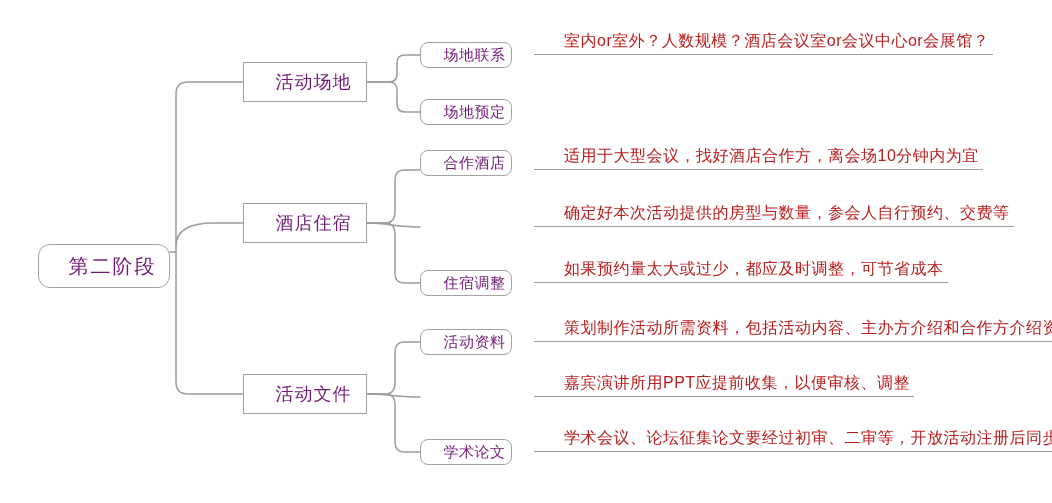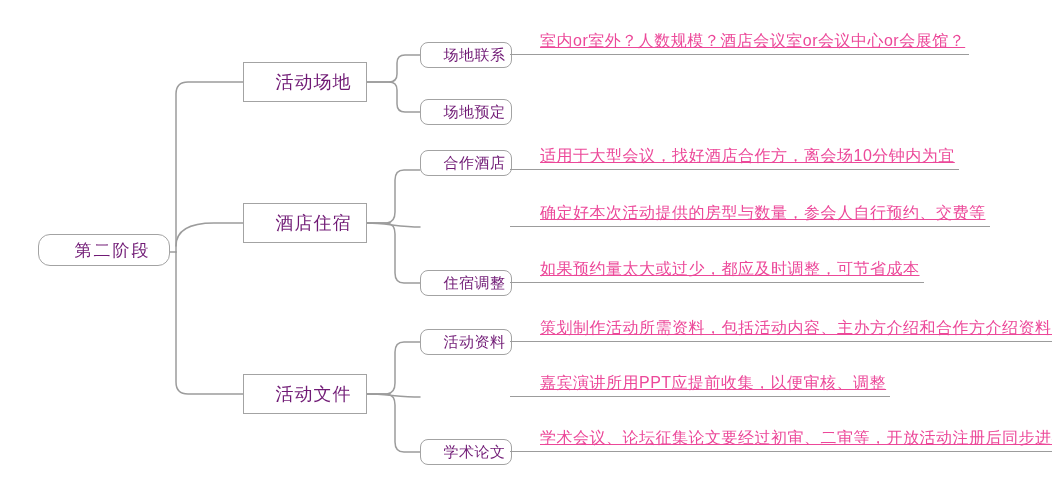--- a/index.html
+++ b/index.html
@@ -27,51 +27,50 @@
     justify-content: center;
     background: #ffffff;
     border: 1.5px solid #a3a3a3;
     color: #701a75;
     box-sizing: border-box;
     white-space: nowrap;
     cursor: default;
     padding-left: 17px;
   }
   .topic-root {
-    left: 38px; top: 234px;
-    width: 132px; height: 32px;
+    left: 38px; top: 244px;
+    width: 132px; height: 44px;
     border-radius: 12px;
-    font-size: 17px;
+    font-size: 20px;
     letter-spacing: 2px;
   }
   .topic-l2 {
     left: 243px;
     width: 124px; height: 40px;
     border-radius: 0;
     font-size: 18px;
     letter-spacing: 1px;
   }
   .topic-l3 {
     left: 420px;
     width: 92px; height: 26px;
     border-radius: 8px;
     font-size: 15px;
     letter-spacing: 0.5px;
   }
   .leaf-note {
     position: absolute;
-    left: 510px;
+    left: 534px;
     font-size: 16px;
     line-height: 20px;
-    color: #ec4899;
+    color: #b91c1c;
     letter-spacing: 0.5px;
     white-space: nowrap;
     padding: 0 4px 3px 30px;
     border-bottom: 1.5px solid #9c9c9c;
-    text-decoration: underline;
   }
 </style>
 </head>
 <body>
 
 <div class="canvas">
 
   <svg class="connectors" viewBox="0 0 1052 503" xmlns="http://www.w3.org/2000/svg">
     <g fill="none" stroke="#9c9c9c" stroke-width="1.5" stroke-linecap="round">
 

